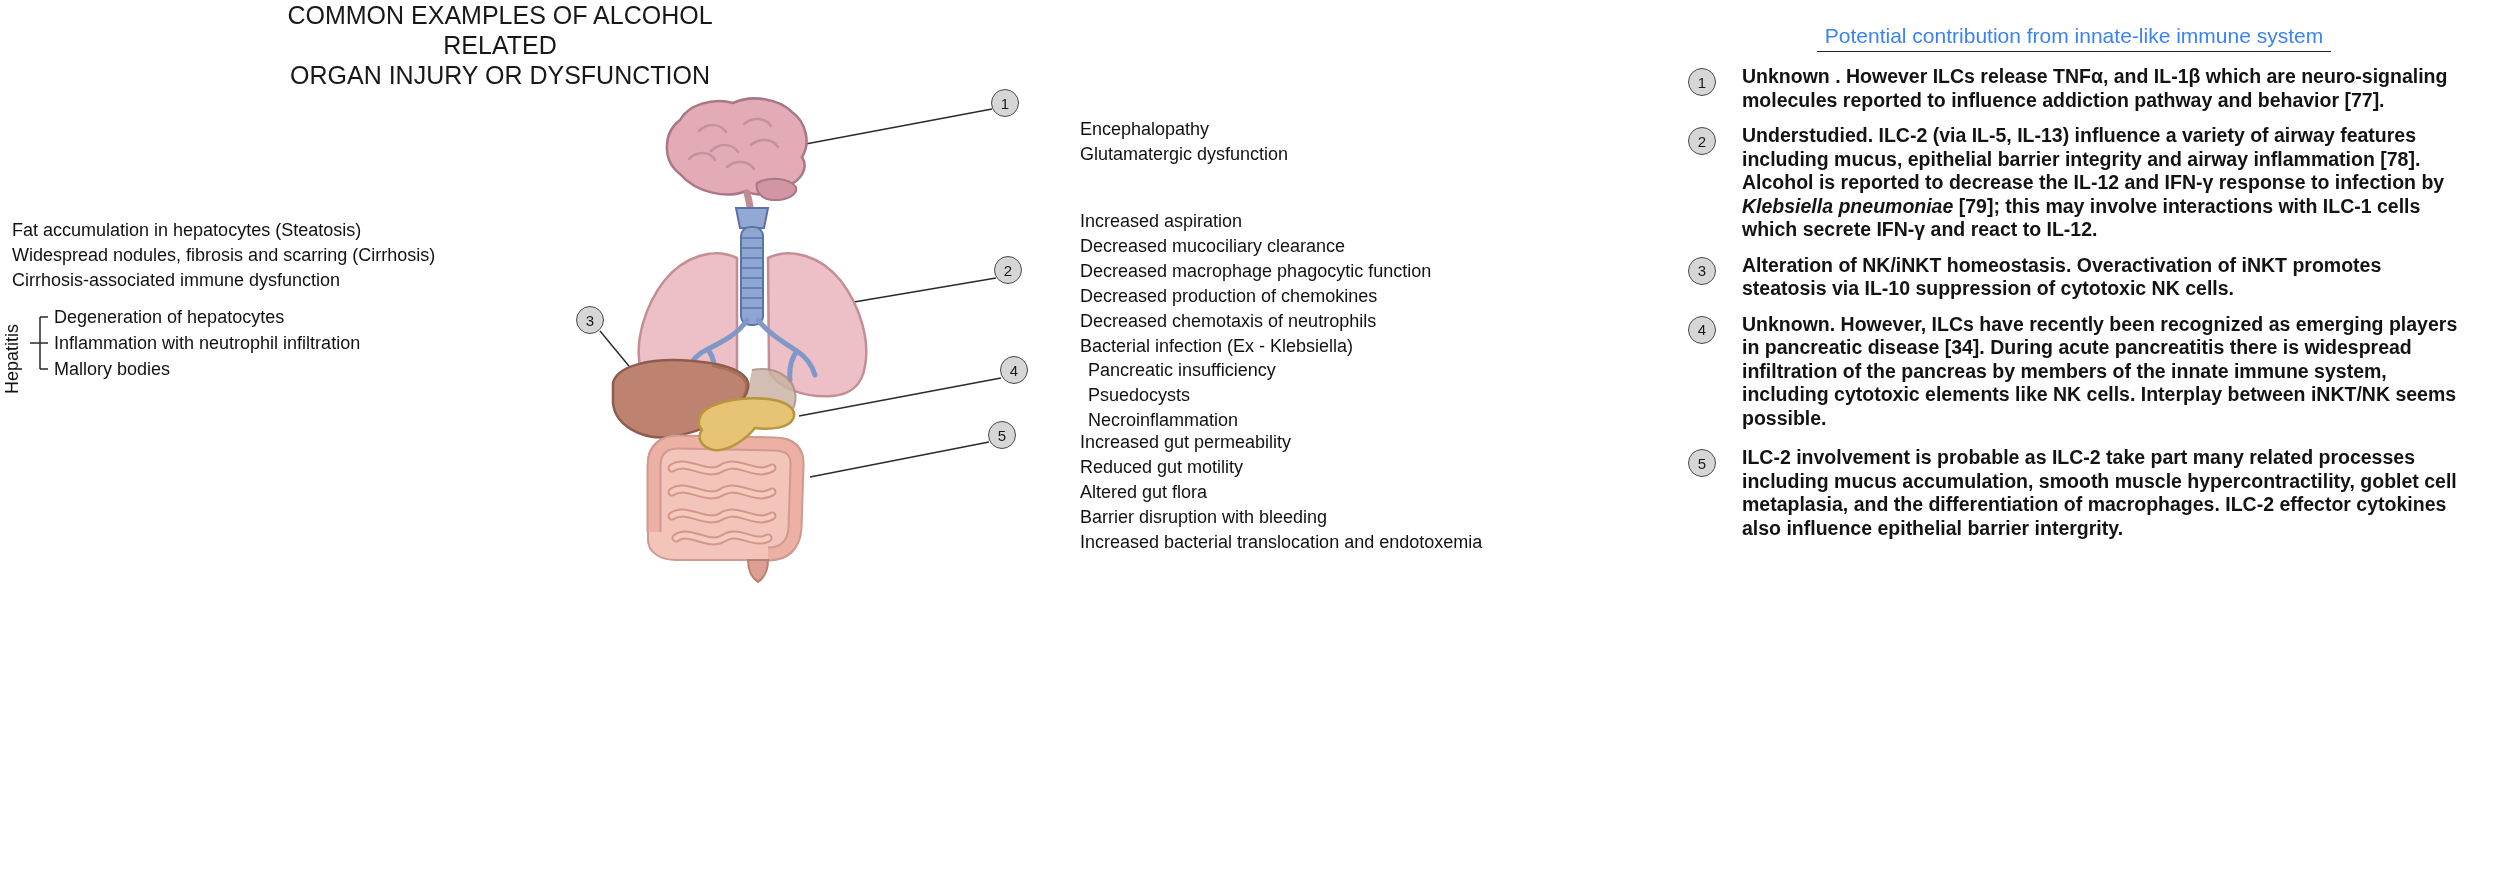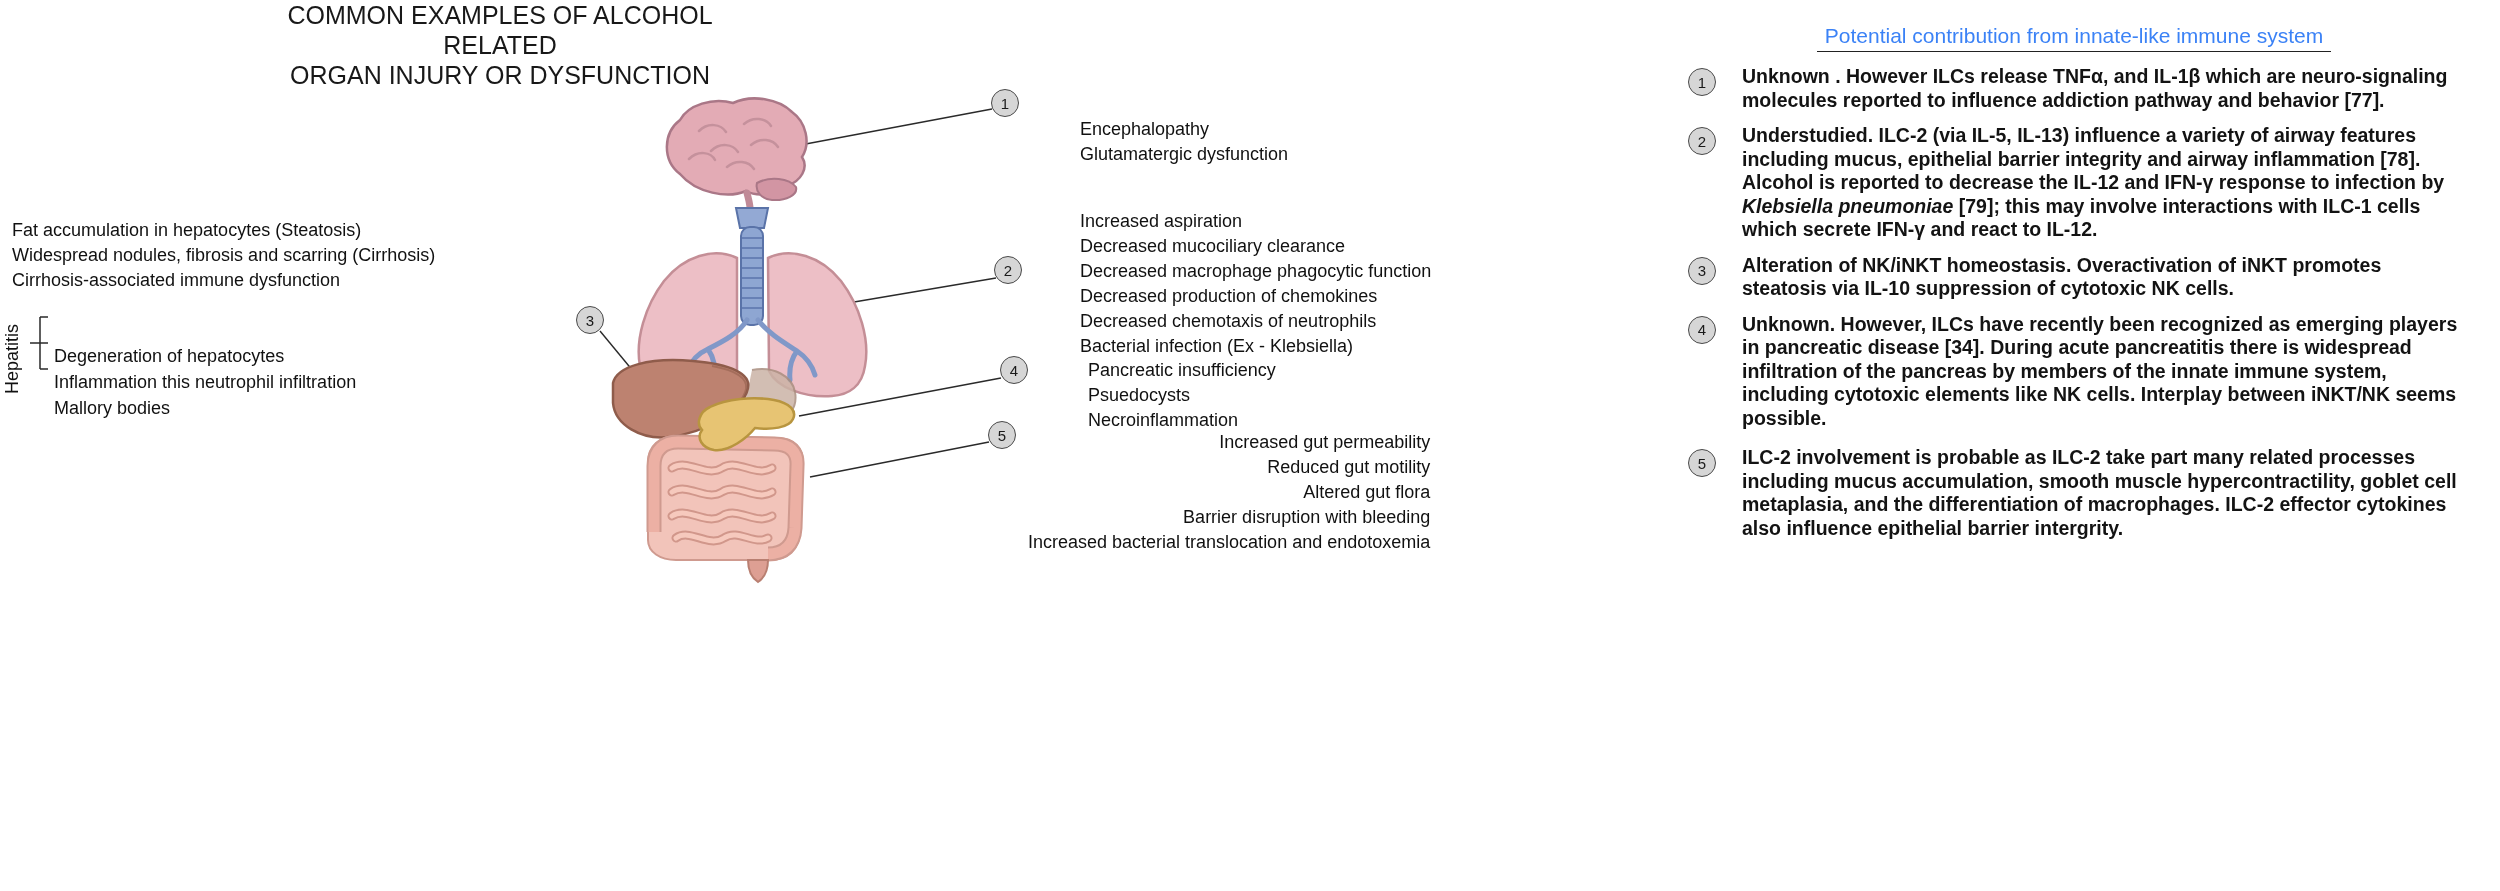--- a/index.html
+++ b/index.html
@@ -6,31 +6,31 @@
   .canvas{position:relative;width:2500px;height:891px;background:#ffffff;overflow:hidden;
           font-family:"Liberation Sans",sans-serif;color:#111;}
   .art{position:absolute;left:0;top:0;width:2500px;height:891px;pointer-events:none;}
 
   .fig-title{position:absolute;left:240px;top:0;width:520px;text-align:center;
              font-size:25px;line-height:30px;font-weight:500;color:#181818;}
 
   .left-conditions{position:absolute;left:12px;top:218px;font-size:18px;line-height:25px;}
   .hepatitis-label{position:absolute;left:2px;top:394px;font-size:18px;
                    transform:rotate(-90deg);transform-origin:0 0;white-space:nowrap;}
-  .hepatitis-items{position:absolute;left:54px;top:304px;font-size:18px;line-height:26px;margin-top:39px;}
+  .hepatitis-items{position:absolute;left:54px;top:304px;font-size:18px;line-height:26px;}
 
   .num-circle{position:absolute;box-sizing:border-box;width:28px;height:28px;border-radius:50%;
               background:#d6d6d6;border:1.5px solid #4a4a4a;display:flex;align-items:center;
               justify-content:center;font-size:15px;color:#1a1a1a;}
 
   .callout-text{position:absolute;font-size:18px;line-height:25px;white-space:nowrap;}
   .ct-1{left:1080px;top:117px;}
   .ct-2{left:1080px;top:209px;}
   .ct-4{left:1088px;top:358px;}
-  .ct-5{left:1028px;top:430px;text-align:right;}
+  .ct-5{left:1080px;top:430px;}
 
   .right-panel{position:absolute;left:1688px;top:24px;width:772px;}
   .rp-title{text-align:center;font-size:21px;margin-bottom:13px;color:#3b82f6;}
   .rp-title span{display:inline-block;border-bottom:1.5px solid #222;padding:0 8px 3px 8px;}
   .rp-item{display:flex;margin-bottom:12px;}
   .rp-item.last{margin-bottom:0;}
   .rp-item.gap-lg{margin-bottom:16px;}
   .rp-circle{position:static;flex:none;margin-right:26px;margin-top:3px;}
   .rp-text{flex:1;font-size:19.5px;line-height:23.5px;color:#131313;font-weight:bold;}
   .rp-text .it{font-style:italic;}
@@ -100,21 +100,21 @@
 
   <div class="left-conditions">
     <div>Fat accumulation in hepatocytes (Steatosis)</div>
     <div>Widespread nodules, fibrosis and scarring (Cirrhosis)</div>
     <div>Cirrhosis-associated immune dysfunction</div>
   </div>
 
   <div class="hepatitis-label">Hepatitis</div>
   <div class="hepatitis-items">
     <div>Degeneration of hepatocytes</div>
-    <div>Inflammation this neutrophil infiltration</div>
+    <div>Inflammation with neutrophil infiltration</div>
     <div>Mallory bodies</div>
   </div>
 
   <div class="num-circle" style="left:991px;top:89px;">1</div>
   <div class="num-circle" style="left:994px;top:256px;">2</div>
   <div class="num-circle" style="left:576px;top:306px;">3</div>
   <div class="num-circle" style="left:1000px;top:356px;">4</div>
   <div class="num-circle" style="left:988px;top:421px;">5</div>
 
   <div class="callout-text ct-2">

